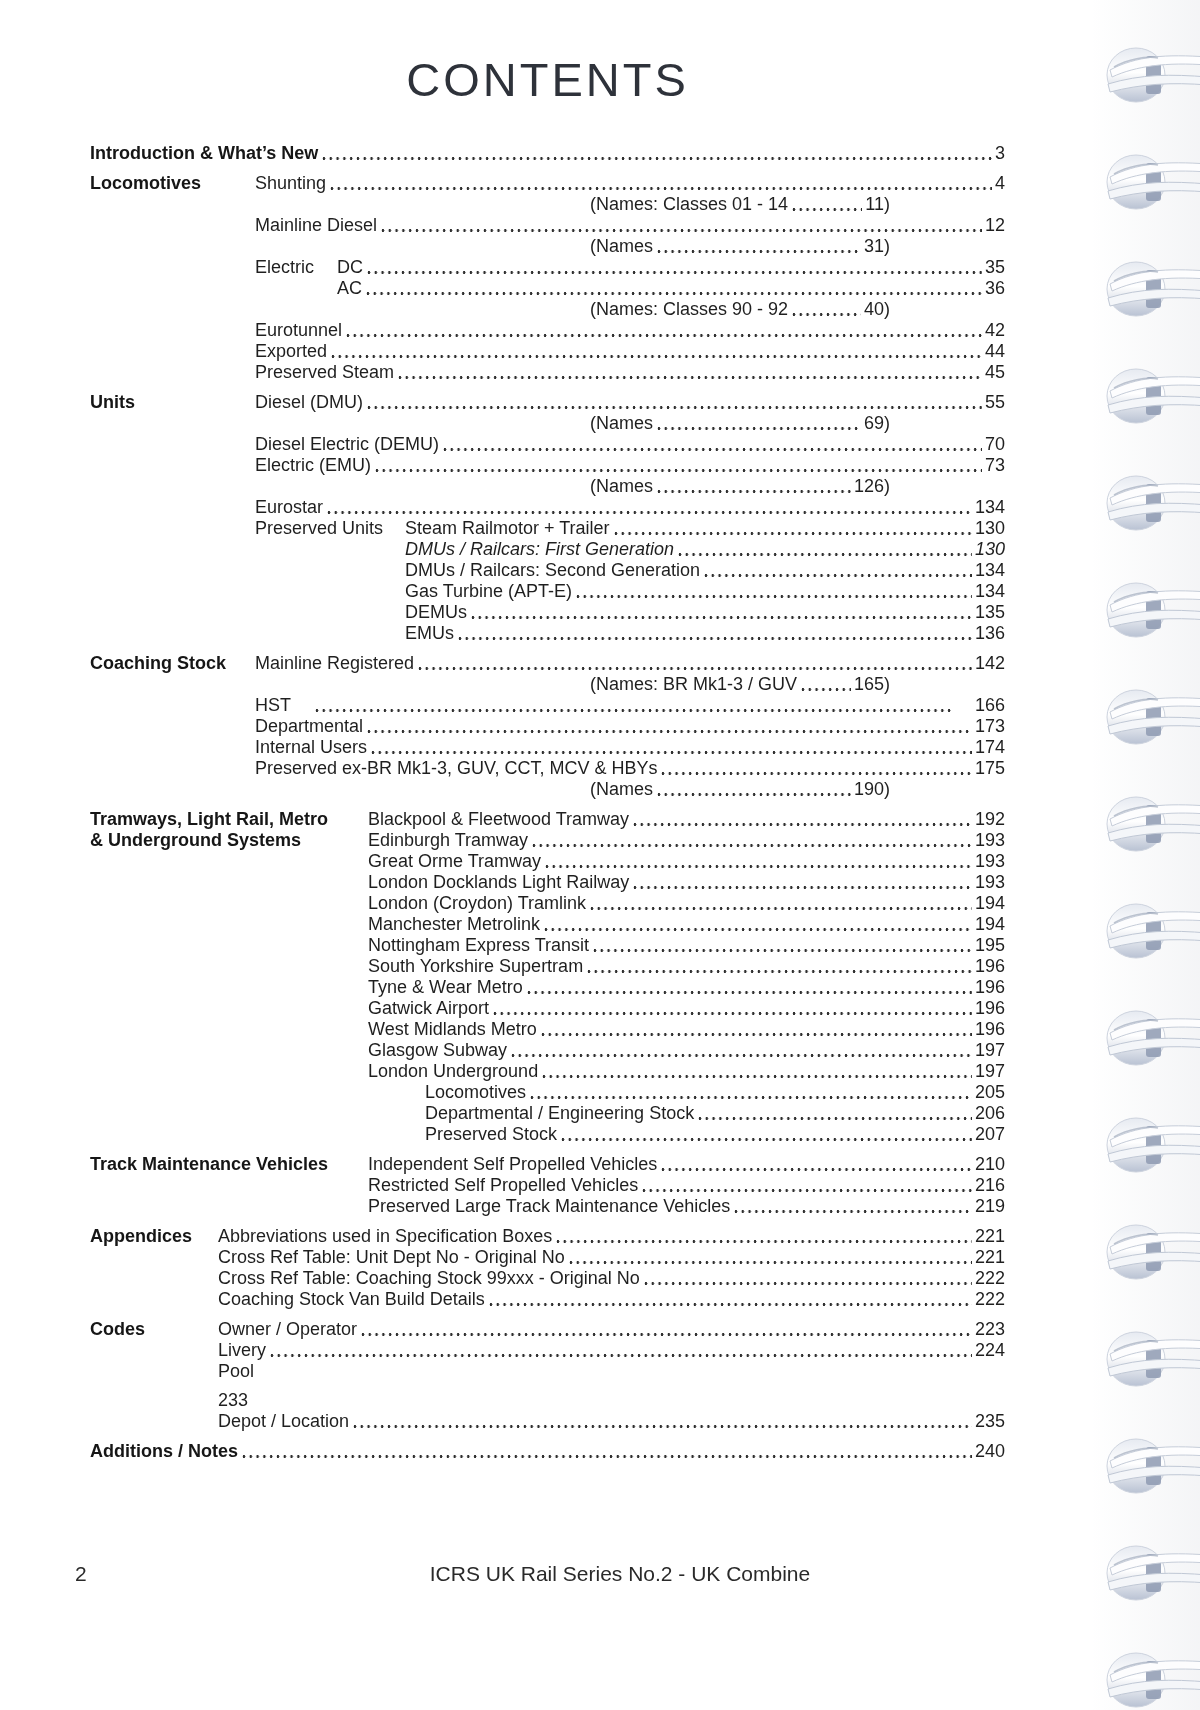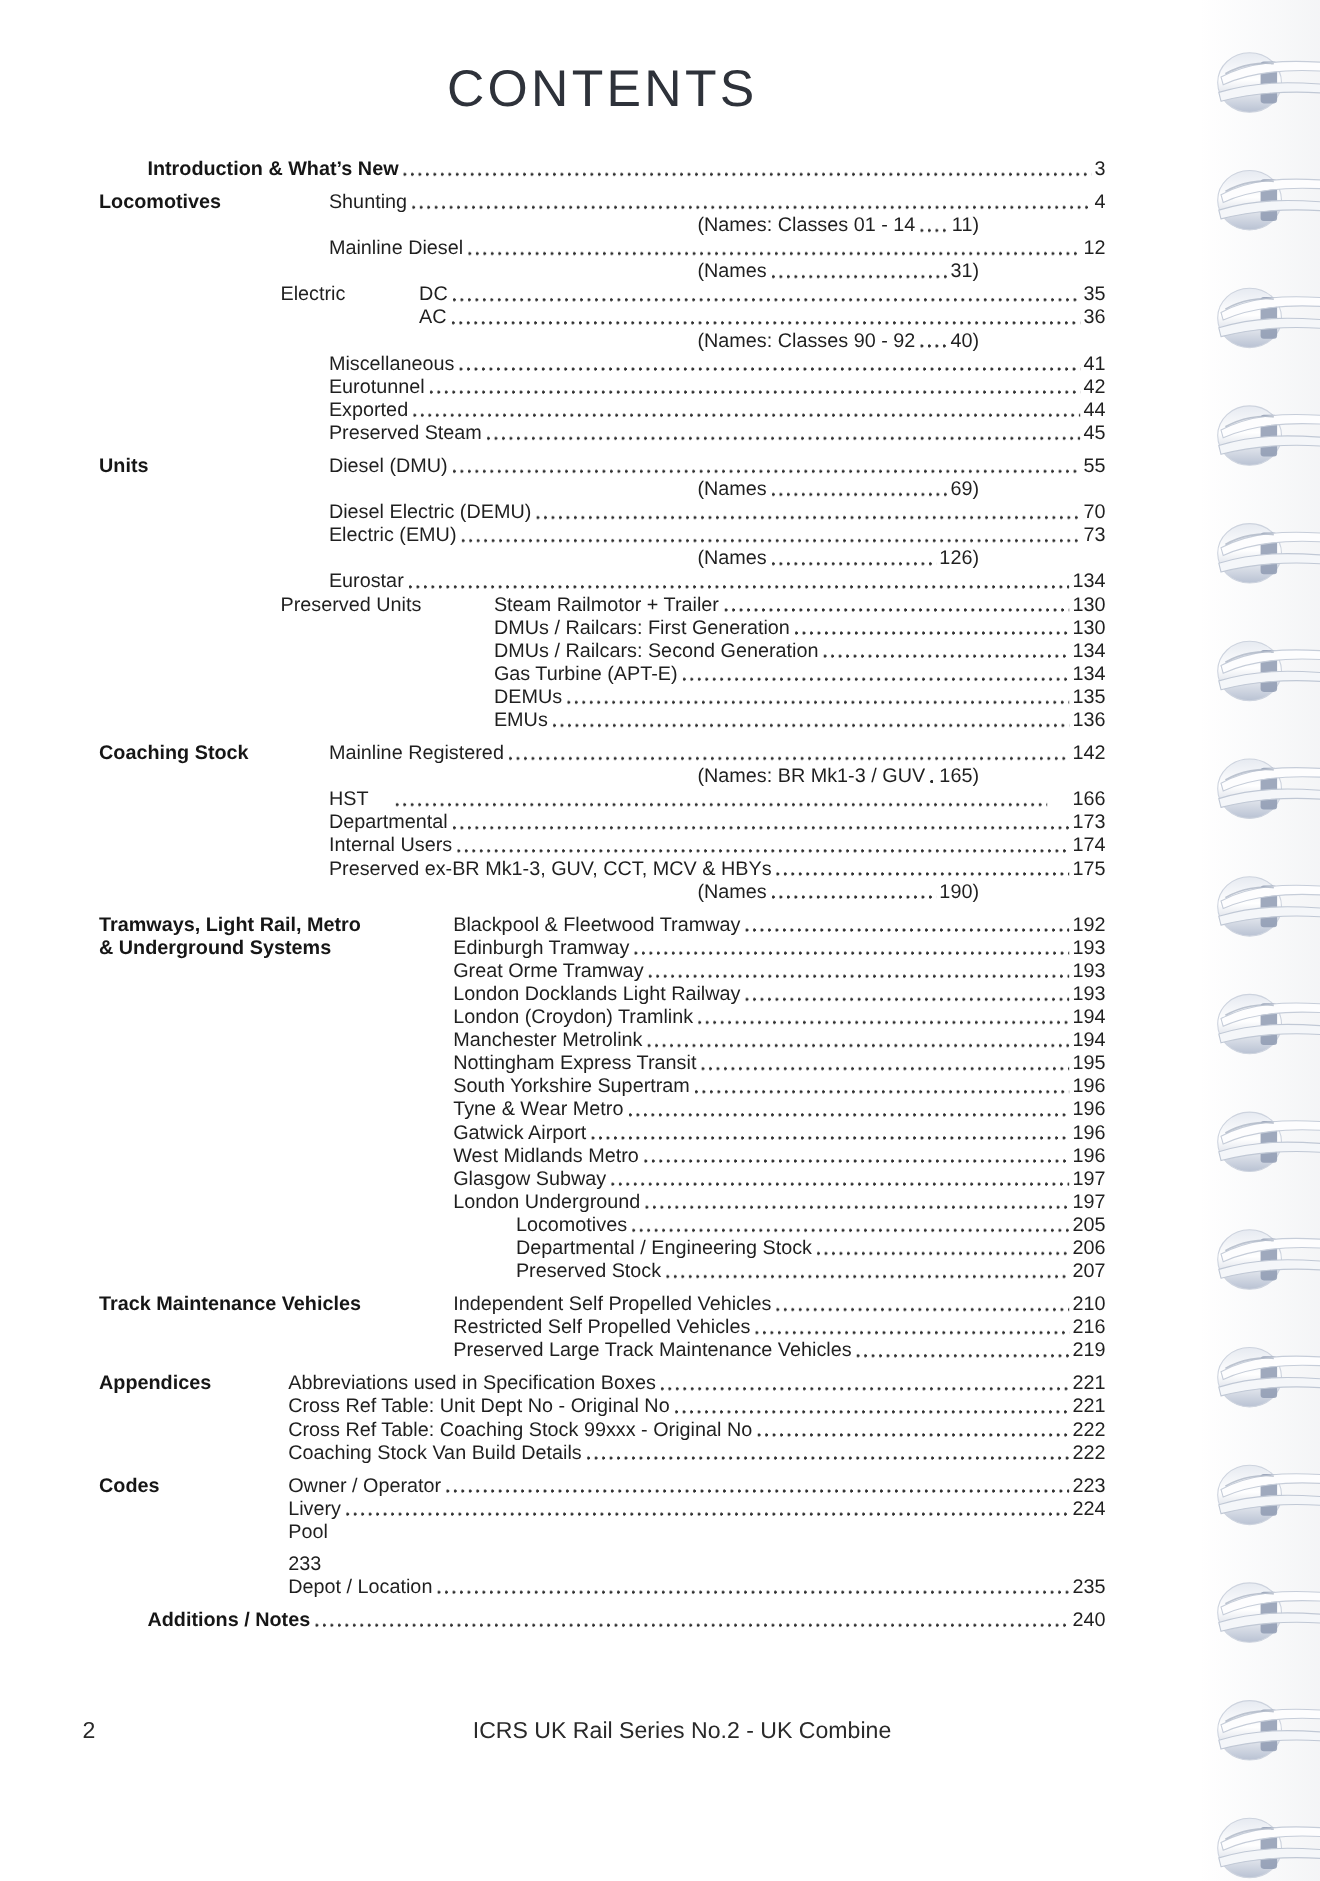--- a/index.html
+++ b/index.html
@@ -27,21 +27,21 @@
   }
   .toc { margin-top:36px; }
   .row { position:relative; line-height:21px; font-size:18px; min-height:21px; }
   .row.gap { margin-top:9px; }
   .cat {
     position:absolute; left:0; top:0;
     font-weight:bold; white-space:pre-line; color:#161616;
   }
   .sub { position:absolute; top:0; white-space:nowrap; }
   .line { display:flex; align-items:baseline; }
-  .txt { white-space:nowrap;margin-left:44px; }
+  .txt { white-space:nowrap; }
   .txt.bold { font-weight:bold; color:#161616; }
   .dots {
     flex:1 1 auto;
     align-self:flex-end;
     height:5px;
     margin:0 3px 3px 4px;
     background-image:radial-gradient(circle at 2px 2.5px, #2f2f2f 1.15px, rgba(0,0,0,0) 1.6px);
     background-size:6.8px 5px;
     background-repeat:repeat-x;
   }
@@ -136,27 +136,20 @@
         </div>
         <div class="row">
           <div class="namesline">
             <span class="txt">(Names: Classes 90 - 92</span>
             <span class="dots"></span>
             <span class="pg">40)</span>
           </div>
         </div>
         <div class="row">
           <div class="line" style="margin-left: 165px;">
-            <span class="txt">Miscellaneous</span>
-            <span class="dots"></span>
-            <span class="pg">41</span>
-          </div>
-        </div>
-        <div class="row">
-          <div class="line" style="margin-left: 165px;">
             <span class="txt">Eurotunnel</span>
             <span class="dots"></span>
             <span class="pg">42</span>
           </div>
         </div>
         <div class="row">
           <div class="line" style="margin-left: 165px;">
             <span class="txt">Exported</span>
             <span class="dots"></span>
             <span class="pg">44</span>
@@ -214,21 +207,21 @@
         </div>
         <div class="row">
           <span class="sub" style="left: 165px;">Preserved Units</span>
           <div class="line" style="margin-left: 315px;">
             <span class="txt">Steam Railmotor + Trailer</span>
             <span class="dots"></span>
             <span class="pg">130</span>
           </div>
         </div>
         <div class="row">
-          <div class="line" style="margin-left: 315px;">
+          <div class="line" style="margin-left: 315px; font-style: italic;">
             <span class="txt">DMUs / Railcars: First Generation</span>
             <span class="dots"></span>
             <span class="pg">130</span>
           </div>
         </div>
         <div class="row">
           <div class="line" style="margin-left: 315px;">
             <span class="txt">DMUs / Railcars: Second Generation</span>
             <span class="dots"></span>
             <span class="pg">134</span>

